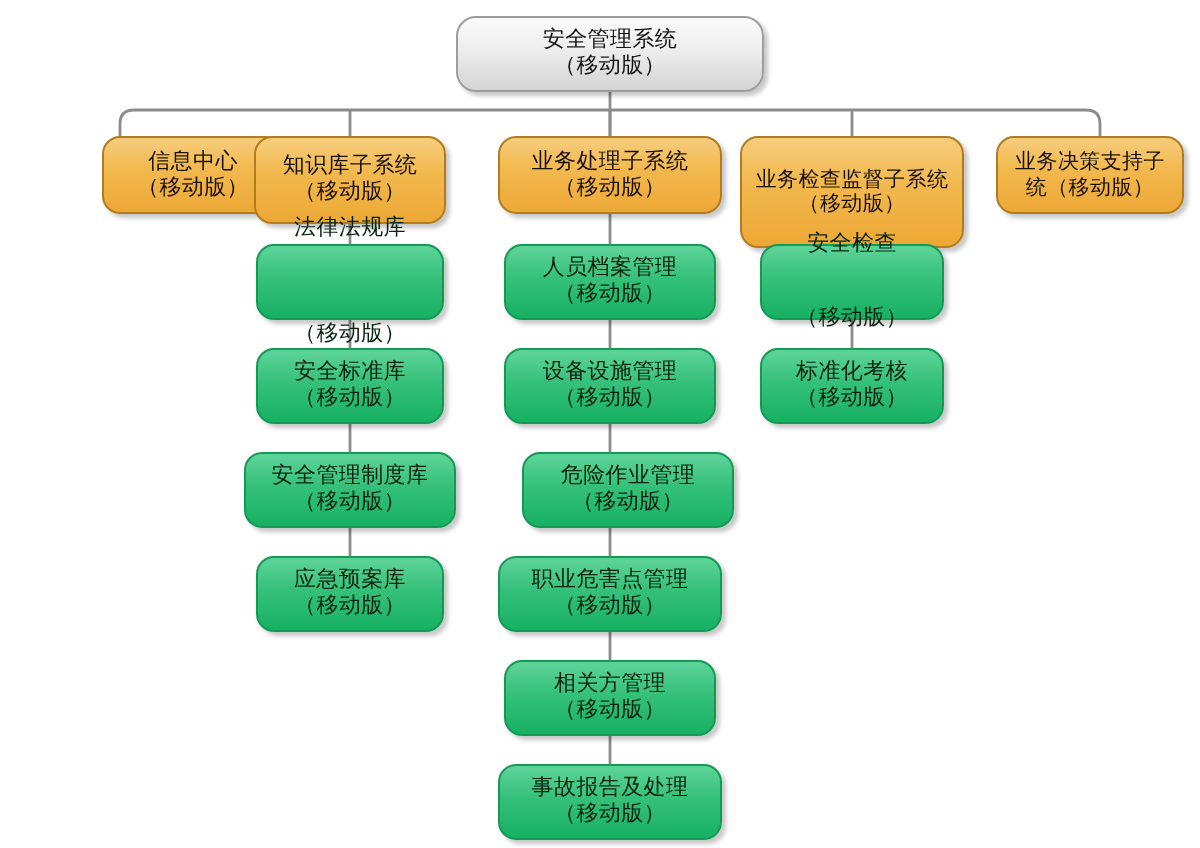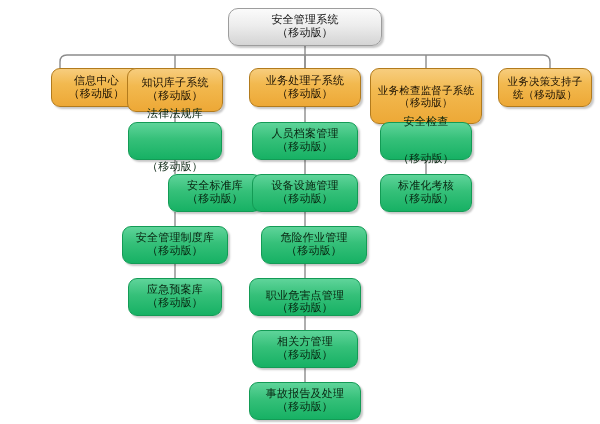--- a/index.html
+++ b/index.html
@@ -128,21 +128,21 @@
   <div class="node lvl2 narrow-text" style="left:498px; top:68px; width:94px; height:39px;">
     <span class="line1">业务决策支持子</span>
     <span class="line2">统（移动版）</span>
   </div>
 
   <div class="node lvl3" style="left:128px; top:122px; width:94px; height:38px;gap:40px;">
     <span class="line1">法律法规库</span>
     <span class="line2">（移动版）</span>
   </div>
 
-  <div class="node lvl3" style="left:128px; top:174px; width:94px; height:38px;margin-left:40px;">
+  <div class="node lvl3" style="left:128px; top:174px; width:94px; height:38px;">
     <span class="line1">安全标准库</span>
     <span class="line2">（移动版）</span>
   </div>
 
   <div class="node lvl3" style="left:122px; top:226px; width:106px; height:38px;">
     <span class="line1">安全管理制度库</span>
     <span class="line2">（移动版）</span>
   </div>
 
   <div class="node lvl3" style="left:128px; top:278px; width:94px; height:38px;">
@@ -158,21 +158,21 @@
   <div class="node lvl3" style="left:252px; top:174px; width:106px; height:38px;">
     <span class="line1">设备设施管理</span>
     <span class="line2">（移动版）</span>
   </div>
 
   <div class="node lvl3" style="left:236px; top:226px; width:106px; height:38px;margin-left:25px;">
     <span class="line1">危险作业管理</span>
     <span class="line2">（移动版）</span>
   </div>
 
-  <div class="node lvl3" style="left:249px; top:278px; width:112px; height:38px;justify-content:flex-end;">
+  <div class="node lvl3" style="left:249px; top:278px; width:112px; height:38px;">
     <span class="line1">职业危害点管理</span>
     <span class="line2">（移动版）</span>
   </div>
 
   <div class="node lvl3" style="left:252px; top:330px; width:106px; height:38px;">
     <span class="line1">相关方管理</span>
     <span class="line2">（移动版）</span>
   </div>
 
   <div class="node lvl3" style="left:249px; top:382px; width:112px; height:38px;">

